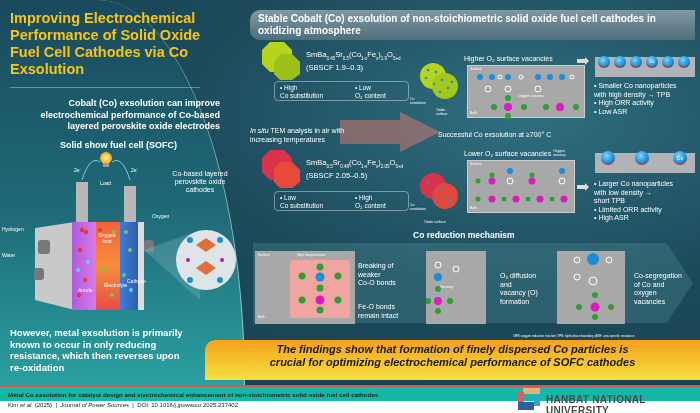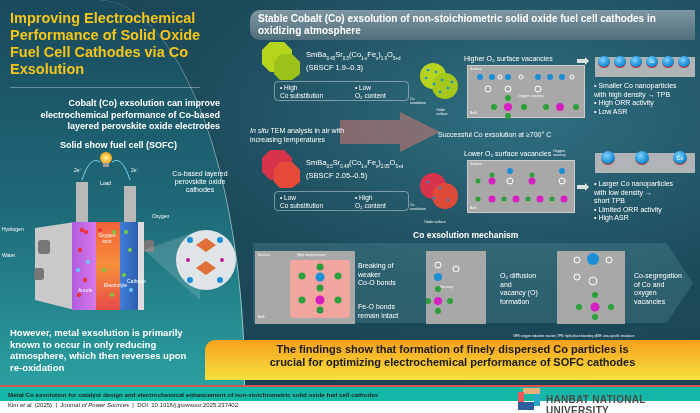--- a/index.html
+++ b/index.html
@@ -47,21 +47,21 @@
 
   .mech-title { position: absolute; left: 413px; top: 230px; color: #fff; font-weight: bold; font-size: 8.5px; }
   .mech-arrow { position: absolute; left: 253px; top: 243px; width: 440px; height: 80px;
     background: rgba(80,140,150,0.35); clip-path: polygon(0 0, 94% 0, 100% 50%, 94% 100%, 0 100%); }
   .mech-box { position: absolute; background: #a8a8a8; }
   .mech-text { position: absolute; color: #fff; font-size: 7px; line-height: 8.5px; }
   .footnote { position: absolute; left: 513px; top: 334px; color: #fff; font-size: 3px; }
 
   .banner { position: absolute; left: 205px; top: 340px; width: 495px; height: 40px;
     background: linear-gradient(180deg, #f7a01c 0%, #f6e13f 100%); border-radius: 10px 0 0 0; }
-  .banner-text { position: absolute; left: 0; top: 3px; width: 100%; text-align: center; color: #1a1a1a; font-weight: bold; font-size: 11px; line-height: 13px; }
+  .banner-text { position: absolute; left: 0; top: 3px; width: 100%; text-align: center; color: #1a1a1a; font-weight: bold; font-size: 11px; line-height: 13px; font-style: italic; }
 
   .footer { position: absolute; left: 0; top: 385px; width: 700px; height: 16px; background: #14b8a6; border-top: 2px solid #d9534f; }
   .cite-title { position: absolute; left: 8px; top: 4px; font-size: 6.2px; font-weight: bold; color: #222; }
   .cite-meta { position: absolute; left: 8px; top: 15px; font-size: 6px; color: #222; }
   .uni-logo { position: absolute; left: 518px; top: 1px; width: 22px; height: 22px; }
   .uni-name { position: absolute; left: 546px; top: 7px; font-size: 10px; font-weight: bold; color: #4a4a4a; letter-spacing: 0.3px; }
 </style>
 </head>
 <body>
 
@@ -151,21 +151,21 @@
   <div class="small-lbl" style="left:100px;top:180px">Load</div>
   <div class="small-lbl" style="left:2px;top:226px">Hydrogen</div>
   <div class="small-lbl" style="left:2px;top:252px">Water</div>
   <div class="small-lbl" style="left:152px;top:213px">Oxygen</div>
   <div class="small-lbl" style="left:98px;top:232px;width:18px;text-align:center">Oxygen ions</div>
   <div class="small-lbl" style="left:78px;top:287px">Anode</div>
   <div class="small-lbl" style="left:104px;top:282px">Electrolyte</div>
   <div class="small-lbl" style="left:127px;top:278px">Cathode</div>
   <div class="small-lbl" style="left:170px;top:170px;width:60px;font-size:7px;line-height:8px;text-align:center">Co-based layered perovskite oxide cathodes</div>
 
-  <div class="caveat">However, metal exsolution is primarily known to occur in only reducing atmosphere, which then reverses upon re-oxidation</div>
+  <div class="caveat">However, metal exsolution is primarily known to occur in only reducing resistance, which then reverses upon re-oxidation</div>
 
   <div class="hdr">
     <div class="hdr-text">Stable Cobalt (Co) exsolution of non-stoichiometric solid oxide fuel cell cathodes in oxidizing atmosphere</div>
   </div>
 
   <svg style="position:absolute;left:262px;top:40px;width:40px;height:40px">
     <polygon points="8,2 22,2 30,10 30,24 22,32 8,32 0,24 0,10" fill="#b6d41c"></polygon>
     <polygon points="18,14 30,14 38,22 38,34 30,40 18,40 12,34 12,22" fill="#9cc21a"></polygon>
   </svg>
   <div class="formula" style="left:306px;top:50px">
@@ -320,21 +320,21 @@
   <div class="np" style="left:635px;top:151px;width:14px;height:14px"></div>
   <div class="np" style="left:673px;top:151px;width:14px;height:14px;color:#fff;font-size:5px;text-align:center;line-height:14px">Co</div>
   <div class="result" style="left:594px;top:180px">
     <div>• Larger Co nanoparticles</div>
       <div>with low density →</div>
       <div>short TPB</div>
       <div>• Limited ORR activity</div>
       <div>• High ASR</div>
   </div>
 
-  <div class="mech-title">Co exsolution mechanism</div>
+  <div class="mech-title">Co reduction mechanism</div>
   <div class="mech-arrow"></div>
 
   <div class="mech-box" style="left:255px;top:251px;width:100px;height:73px">
     <div class="tiny" style="left:3px;top:2px">Surface</div>
     <div class="tiny" style="left:42px;top:2px">High temperatures</div>
     <div class="tiny" style="left:3px;top:64px">Bulk</div>
     <div style="position:absolute;left:35px;top:9px;width:60px;height:58px;background:#f0a5a0;border-radius:3px"></div>
     <svg style="position:absolute;left:35px;top:9px;width:60px;height:58px">
       <g fill="#2e9e3a">
           <circle cx="30" cy="7" r="3.5"></circle>

